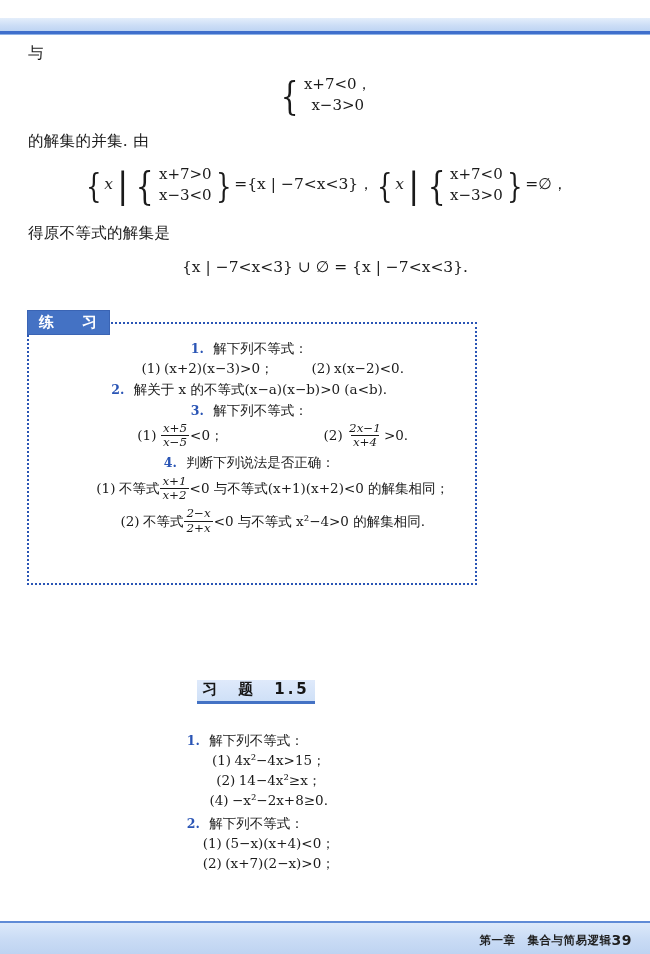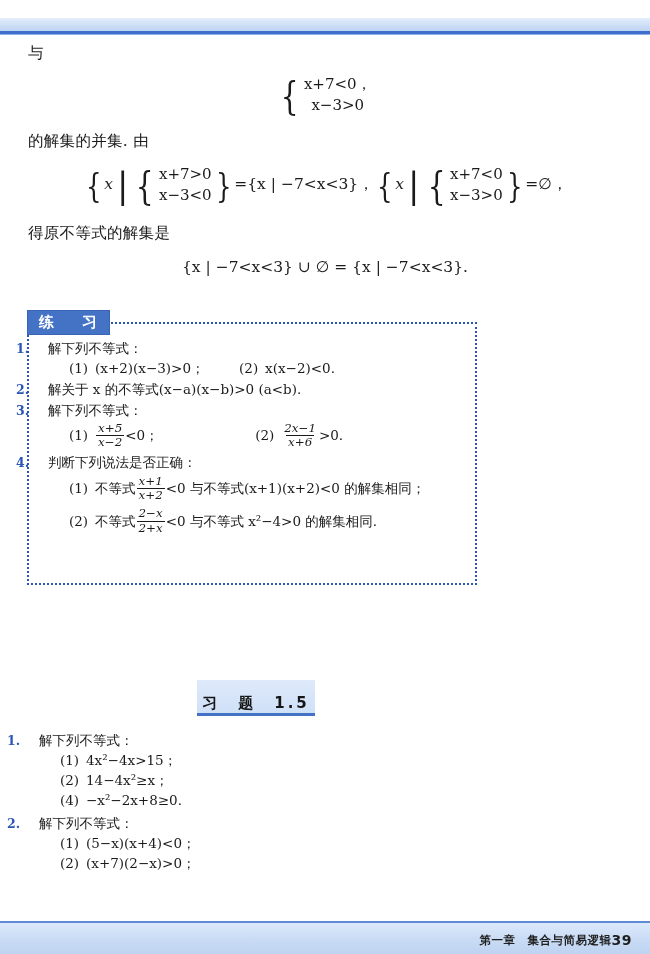--- a/index.html
+++ b/index.html
@@ -81,37 +81,37 @@
     padding:0 11px;box-sizing:border-box;
     color:#ffffff;font-size:15px;font-weight:bold;
     font-family:"DejaVu Sans","Liberation Sans",sans-serif;
     letter-spacing:1px;
     border:1px solid #3a64b4;
   }
   .ex-list{
     position:absolute;left:33px;top:336px;width:440px;
     font-size:13.5px;line-height:17px;
   }
-  .ex-item{margin-bottom:2px;}
+  .ex-item{margin-bottom:2px;text-align:center;}
   .ex-num{
     color:#2a55b5;font-weight:bold;font-size:12.5px;
     font-family:"DejaVu Serif","Liberation Serif",serif;
     display:inline-block;min-width:15px;
   }
   .ex-head{display:block;padding-left:17px;text-indent:-17px;margin:4px 0 2px 0;}
   .ex-sub{display:block;padding-left:36px;margin:3px 0;}
   .sub-lbl{display:inline-block;min-width:26px;}
 
   
   .xiti-head{
     position:absolute;left:197px;top:680px;
-    width:118px;height:36px;
+    width:118px;height:24px;
     background:linear-gradient(180deg,#dfeafb 0%,#cfe0f7 100%);
     border-bottom:3px solid #4472c4;
-    display:flex;align-items:flex-end;justify-content:center;
+    display:flex;align-items:flex-start;justify-content:center;
     box-sizing:border-box;
   }
   .xiti-head span{
     font-size:15px;font-weight:bold;letter-spacing:3px;
     color:#161616;
     font-family:"DejaVu Sans","Liberation Sans",sans-serif;
   }
   .xiti-list{
     position:absolute;left:24px;top:728px;width:450px;
     font-size:13.5px;line-height:17px;
@@ -204,26 +204,26 @@
     </span>
   </div>
 
   <div class="ex-item">
     <span class="ex-head">
       <span class="ex-num">3.</span><span>解下列不等式：</span>
     </span>
     <span class="ex-sub" style="line-height:26px;">
       <span class="sub-lbl">(1)</span><span class="frac">
           <span class="num">x+5</span>
-          <span class="den">x−2</span>
+          <span class="den">x−5</span>
         </span><span>&lt;0；</span>
       <span style="display:inline-block;width:88px;"></span>
       <span class="sub-lbl">(2)</span><span class="frac">
           <span class="num">2x−1</span>
-          <span class="den">x+6</span>
+          <span class="den">x+4</span>
         </span><span>&gt;0.</span>
     </span>
   </div>
 
   <div class="ex-item">
     <span class="ex-head">
       <span class="ex-num">4.</span><span>判断下列说法是否正确：</span>
     </span>
     <span class="ex-sub" style="line-height:28px;">
       <span class="sub-lbl">(1)</span><span>不等式</span><span class="frac">

